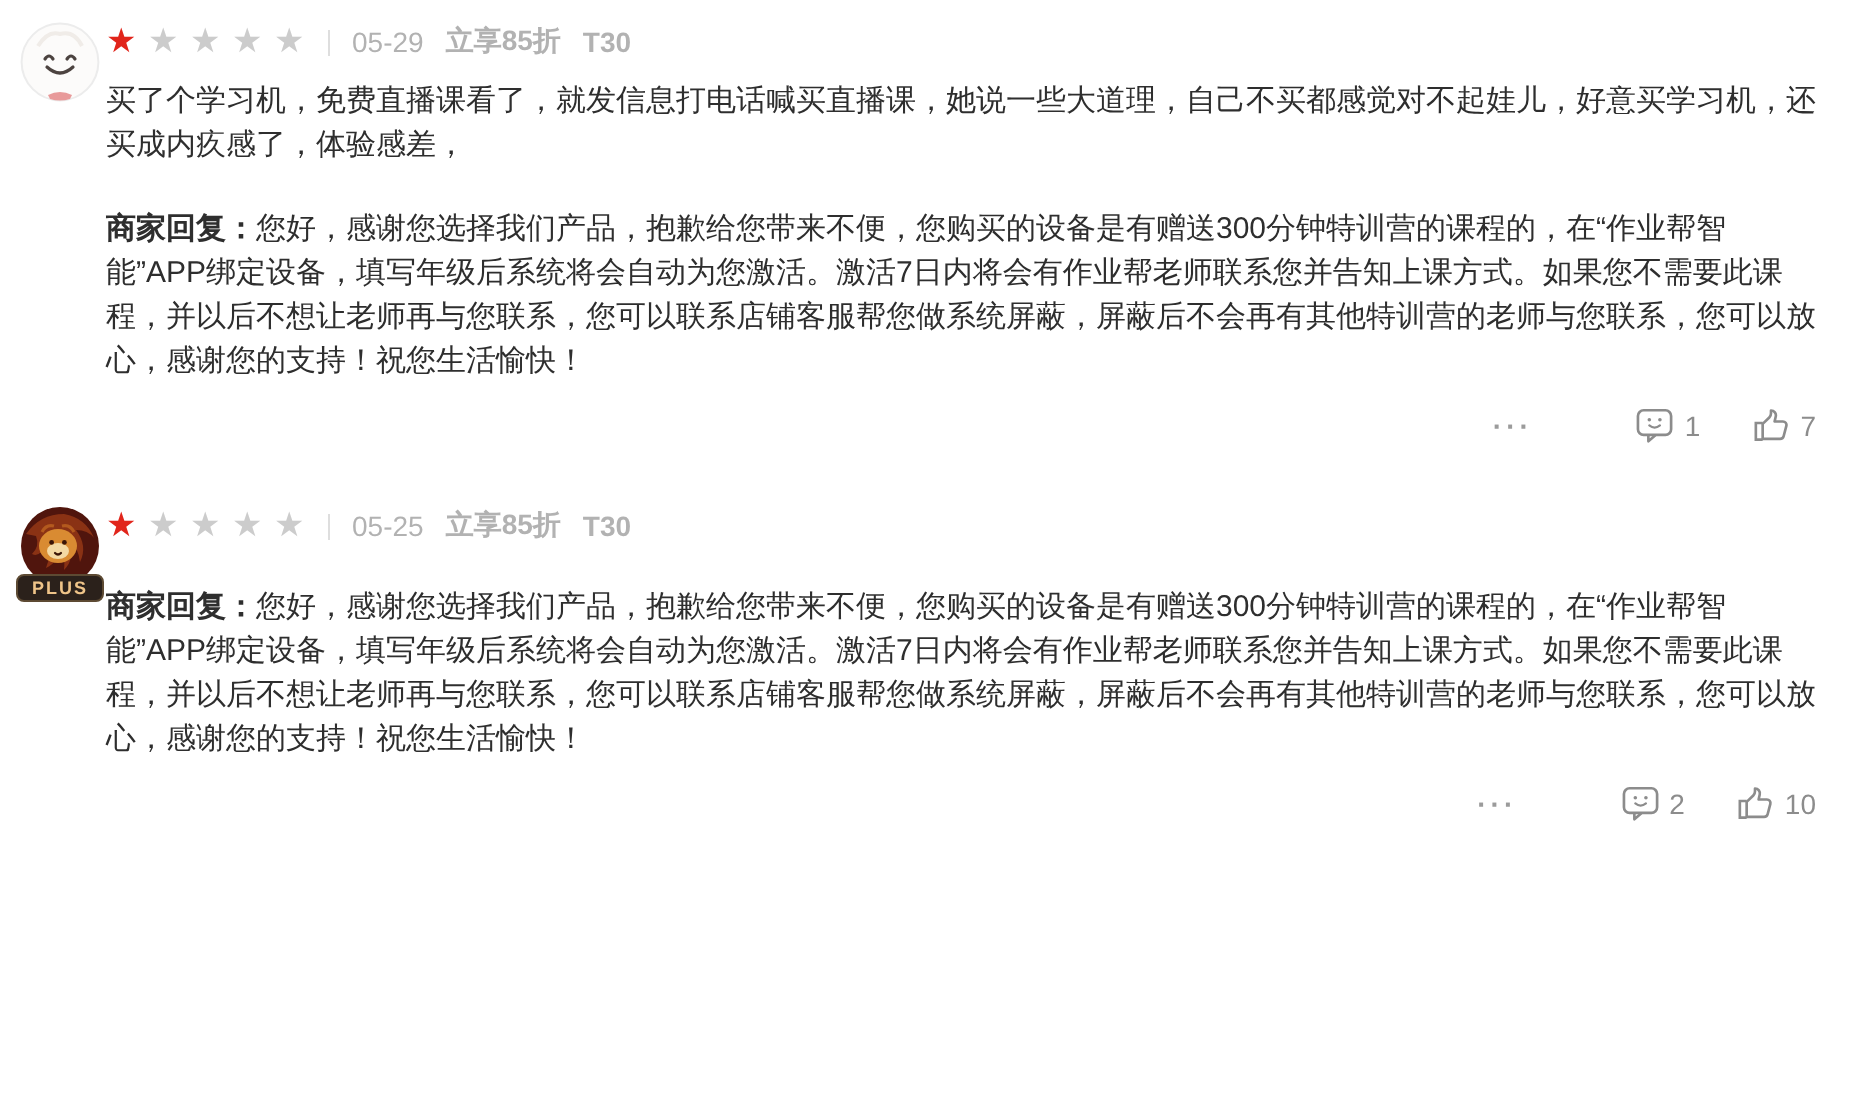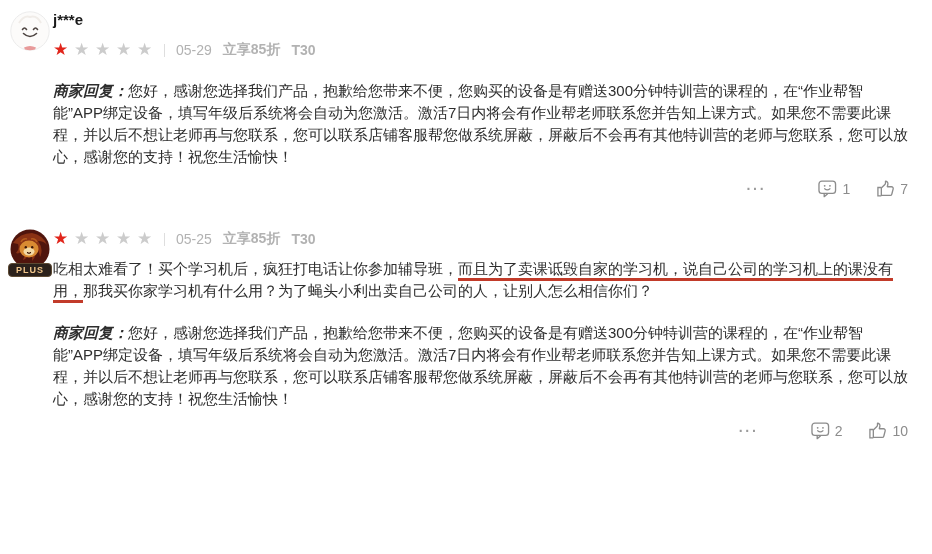--- a/index.html
+++ b/index.html
@@ -35,21 +35,21 @@
   .star{width:21px;font-size:17px;line-height:20px;}
   .star::before{content:"★";}
   .star.filled{color:var(--star-active);}
   .star.empty{color:var(--star-inactive);}
   .rating-sep{width:1px;height:13px;background:#dedede;margin:0 11px 0 6px;}
   .review-date{color:var(--meta-text);font-size:14px;}
   .review-tag{color:var(--meta-text);font-size:14px;margin-left:11px;font-weight:bold;}
   .review-text{margin:9px 0 0;font-size:15px;line-height:22px;color:var(--body-text);}
   .red-underline{border-bottom:3px solid var(--underline);padding-bottom:1px;}
   .seller-reply{margin:20px 0 0;font-size:15px;line-height:22px;color:var(--body-text);}
-  .seller-reply b{font-weight:700;font-style:italic;}
+  .seller-reply b{font-weight:700;}
   .action-row{
     display:flex;justify-content:flex-end;align-items:center;
     margin-top:10px;height:22px;color:var(--action-text);font-size:14px;
   }
   .more-button{letter-spacing:2px;font-weight:700;color:#9b9b9b;margin-right:26px;line-height:10px;cursor:pointer;}
   .icon-count{display:flex;align-items:center;margin-left:26px;cursor:pointer;color:var(--action-text);}
   .icon-count svg{display:block;margin-right:5px;}
   .count{font-size:14px;color:var(--action-text);}
 </style>
 </head>
@@ -61,36 +61,36 @@
     <div class="avatar-wrap">
       <svg viewBox="0 0 40 40">
         <circle cx="20" cy="20" r="19.2" fill="#fcfbfa" stroke="#ececec" stroke-width="1"></circle>
         <path d="M9 12 Q14 4 20 6 Q27 4 31 12" fill="none" stroke="#f0ece8" stroke-width="2"></path>
         <path d="M12.5 18.5 Q14.5 15.5 16.5 18.5" fill="none" stroke="#4c4340" stroke-width="1.6" stroke-linecap="round"></path>
         <path d="M23.5 18.5 Q25.5 15.5 27.5 18.5" fill="none" stroke="#4c4340" stroke-width="1.6" stroke-linecap="round"></path>
         <path d="M13.5 22.5 Q20 28.5 26.5 22.5" fill="none" stroke="#4c4340" stroke-width="1.6" stroke-linecap="round"></path>
         <path d="M14 36.5 Q20 33.5 26 36.5 L25 38.5 Q20 40 15 38.5 Z" fill="#e89a9a"></path>
       </svg>
     </div>
-    <div class="username">j***e</div>
 
     <div class="rating-row">
       <div class="stars">
         <span class="star filled"></span>
         <span class="star empty"></span>
         <span class="star empty"></span>
         <span class="star empty"></span>
         <span class="star empty"></span>
       </div>
       <span class="rating-sep"></span>
       <span class="review-date">05-29</span>
       <span class="review-tag">立享85折</span>
       <span class="review-tag">T30</span>
     </div>
 
+    <p class="review-text"><span>买了个学习机，免费直播课看了，就发信息打电话喊买直播课，她说一些大道理，自己不买都感觉对不起娃儿，好意买学习机，还买成内疚感了，体验感差，</span></p>
 
     <p class="seller-reply"><b>商家回复：</b><span>您好，感谢您选择我们产品，抱歉给您带来不便，您购买的设备是有赠送300分钟特训营的课程的，在“作业帮智能”APP绑定设备，填写年级后系统将会自动为您激活。激活7日内将会有作业帮老师联系您并告知上课方式。如果您不需要此课程，并以后不想让老师再与您联系，您可以联系店铺客服帮您做系统屏蔽，屏蔽后不会再有其他特训营的老师与您联系，您可以放心，感谢您的支持！祝您生活愉快！</span></p>
 
     <div class="action-row">
       <span class="more-button">···</span>
       <span class="icon-count">
         <svg width="19" height="18" viewBox="0 0 20 19">
           <rect x="1" y="1.2" width="17.5" height="13" rx="3" fill="none" stroke="currentColor" stroke-width="1.4"></rect>
           <path d="M6.5 14.4 L6.5 17.6 L10.2 14.4" fill="none" stroke="currentColor" stroke-width="1.4" stroke-linejoin="round"></path>
           <circle cx="7" cy="6.2" r="0.95" fill="currentColor"></circle>
@@ -131,21 +131,20 @@
         <span class="star empty"></span>
         <span class="star empty"></span>
         <span class="star empty"></span>
       </div>
       <span class="rating-sep"></span>
       <span class="review-date">05-25</span>
       <span class="review-tag">立享85折</span>
       <span class="review-tag">T30</span>
     </div>
 
-    <p class="review-text"><span>吃相太难看了！买个学习机后，疯狂打电话让你参加辅导班，</span><span class="red-underline">而且为了卖课诋毁自家的学习机，说自己公司的学习机上的课没有用，</span><span>那我买你家学习机有什么用？为了蝇头小利出卖自己公司的人，让别人怎么相信你们？</span></p>
 
     <p class="seller-reply"><b>商家回复：</b><span>您好，感谢您选择我们产品，抱歉给您带来不便，您购买的设备是有赠送300分钟特训营的课程的，在“作业帮智能”APP绑定设备，填写年级后系统将会自动为您激活。激活7日内将会有作业帮老师联系您并告知上课方式。如果您不需要此课程，并以后不想让老师再与您联系，您可以联系店铺客服帮您做系统屏蔽，屏蔽后不会再有其他特训营的老师与您联系，您可以放心，感谢您的支持！祝您生活愉快！</span></p>
 
     <div class="action-row">
       <span class="more-button">···</span>
       <span class="icon-count">
         <svg width="19" height="18" viewBox="0 0 20 19">
           <rect x="1" y="1.2" width="17.5" height="13" rx="3" fill="none" stroke="currentColor" stroke-width="1.4"></rect>
           <path d="M6.5 14.4 L6.5 17.6 L10.2 14.4" fill="none" stroke="currentColor" stroke-width="1.4" stroke-linejoin="round"></path>
           <circle cx="7" cy="6.2" r="0.95" fill="currentColor"></circle>

